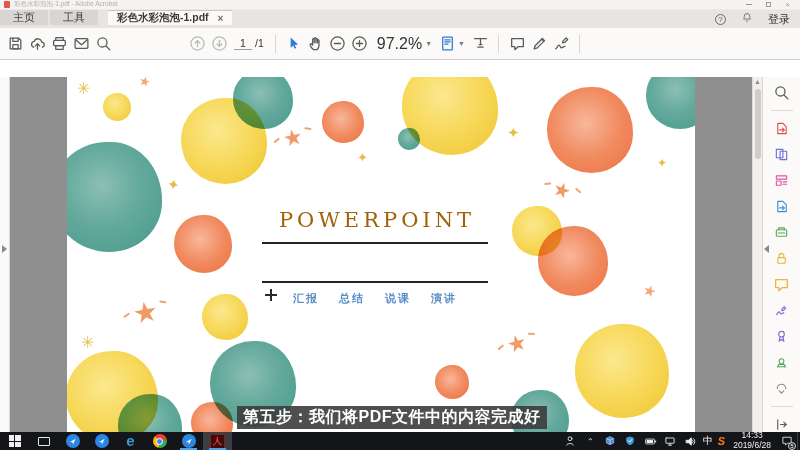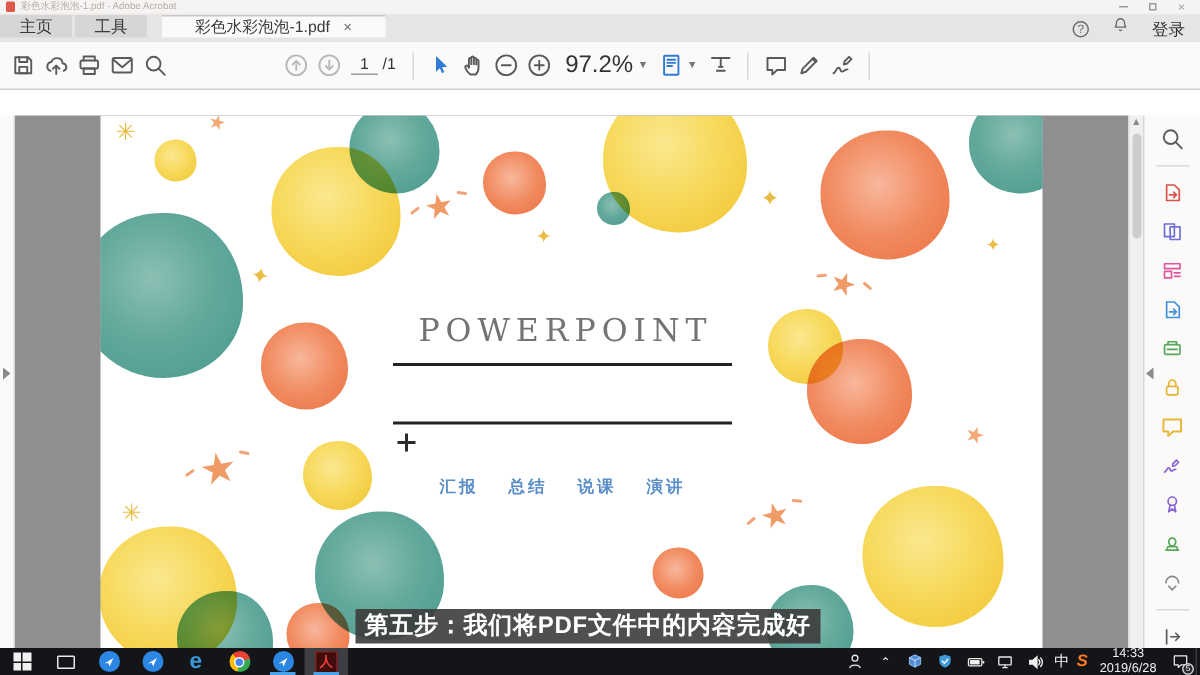--- a/index.html
+++ b/index.html
@@ -15,21 +15,21 @@
   .wc-max { width:5px; height:5px; border:1px solid #9a9a9a; }
   .wc-close { font-size:8px; color:#9a9a9a; line-height:5px; }
 
   
   .menubar { height:17px; background:#f6f4f3; display:flex; align-items:center; padding-left:4px; }
   .menu-item { font-size:11px; color:#302f2e; padding:1px 8px; cursor:default; }
 
   
   .tabrow { height:18px; background:#e7e5e4; display:flex; align-items:flex-start; }
   .nav-tab { display:flex; align-items:center; padding:0 13px; font-size:11px; color:#3a3938; background:#d8d6d5; margin-right:2px; }
-  .doc-tab { display:flex; align-items:center; gap:9px; padding:0 22px; margin-left:8px; font-size:10.5px; color:#3a3938; background:#fbfaf9; border-top:1px solid #c9c7c6; }
+  .doc-tab { display:flex; align-items:center; gap:9px; padding:0 9px; margin-left:8px; font-size:10.5px; color:#3a3938; background:#fbfaf9; border-top:1px solid #c9c7c6;font-weight:bold; }
   .doc-tab .close { color:#6b6b6b; font-size:10px; }
   .tab-right { margin-left:auto; display:flex; align-items:center; gap:15px; padding-right:10px; }
   .help-circ { width:11px; height:11px; border:1px solid #6b6b6b; border-radius:50%; font-size:8px; color:#6b6b6b; display:flex; align-items:center; justify-content:center; }
   .login { font-size:11px; color:#302f2e; }
 
   
   .toolbar { height:32px; background:#fbfaf9; border-bottom:1px solid #cfcdcc; display:flex; align-items:center; position:relative; padding-left:4px; color:#5a5a5a; }
   .tool-btn { width:22px; height:24px; display:flex; align-items:center; justify-content:center; border-radius:3px; flex:none; }
   .tool-btn.disabled { color:#b9b9b9; }
   .tool-btn.blue { color:#2f7bd6; }
@@ -57,25 +57,25 @@
 
   
   .page { position:absolute; left:57px; top:0; width:628px; height:100%; background:#ffffff; overflow:hidden; }
   .bubble { position:absolute; mix-blend-mode:multiply; border-radius:52% 48% 50% 54% / 50% 55% 47% 52%; }
   .b-yellow { background:radial-gradient(circle at 42% 38%, #fbe88f 0%, #f7d95c 45%, #f3cd41 78%, #efc436 100%); }
   .b-teal   { background:radial-gradient(circle at 45% 40%, #8cbfb4 0%, #63a99c 45%, #52a093 78%, #47958a 100%); }
   .b-orange { background:radial-gradient(circle at 45% 42%, #f8b79c 0%, #f18b60 50%, #ee7a4c 82%, #ea6f43 100%); }
   .star { position:absolute; line-height:1; }
   .star.burst::before { content:""; position:absolute; width:7px; height:2px; left:-10px; top:42%; background:#f0a377; border-radius:2px; transform:rotate(-25deg); }
   .star.burst::after  { content:""; position:absolute; width:7px; height:2px; right:-10px; top:18%; background:#f0a377; border-radius:2px; transform:rotate(20deg); }
-  .pdf-title { position:absolute; left:195px; top:131px; width:226px; text-align:center; font-family:"DejaVu Serif", serif; font-size:21px; letter-spacing:4px; text-indent:4px; color:#737373; white-space:nowrap; }
+  .pdf-title { position:absolute; left:195px; top:131px; width:226px; text-align:center; font-family:"DejaVu Serif", serif; font-size:21px; letter-spacing:4px; text-indent:4px; color:#a16207; white-space:nowrap; }
   .rule { position:absolute; left:195px; width:226px; height:2px; background:#232323; }
   .rule-1 { top:165px; } .rule-2 { top:204px; }
   .pdf-subtitle { position:absolute; left:180px; top:172px; width:256px; text-align:center; font-size:22px; font-weight:bold; letter-spacing:4px; text-indent:4px; color:#c25c33; white-space:nowrap; }
-  .pdf-keywords { position:absolute; left:195px; top:214px; width:226px; display:flex; justify-content:center; gap:20px; font-size:11px; font-weight:bold; letter-spacing:2px; color:#5a8ec8;margin-top:26px; }
+  .pdf-keywords { position:absolute; left:195px; top:214px; width:226px; display:flex; justify-content:center; gap:20px; font-size:11px; font-weight:bold; letter-spacing:2px; color:#5a8ec8; }
   .txt-cursor { position:absolute; left:198px; top:212px; width:12px; height:12px; }
   .txt-cursor .v { position:absolute; left:5px; top:0; width:1.5px; height:12px; background:#2b2b2b; }
   .txt-cursor .h { position:absolute; left:0; top:5px; width:12px; height:1.5px; background:#2b2b2b; }
 
   
   .subtitle-overlay { position:absolute; left:237px; top:406px; height:23px; background:rgba(60,60,60,0.9); color:#fff; font-size:16px; font-weight:bold; display:flex; align-items:center; padding:0 6px; letter-spacing:0.5px; z-index:40; white-space:nowrap; }
 
   
   .taskbar { position:absolute; left:0; bottom:0; width:800px; height:18px; background:#141519; display:flex; align-items:center; z-index:60; color:#e8e8e8; }
   .tb-apps { display:flex; height:100%; align-items:center; }

